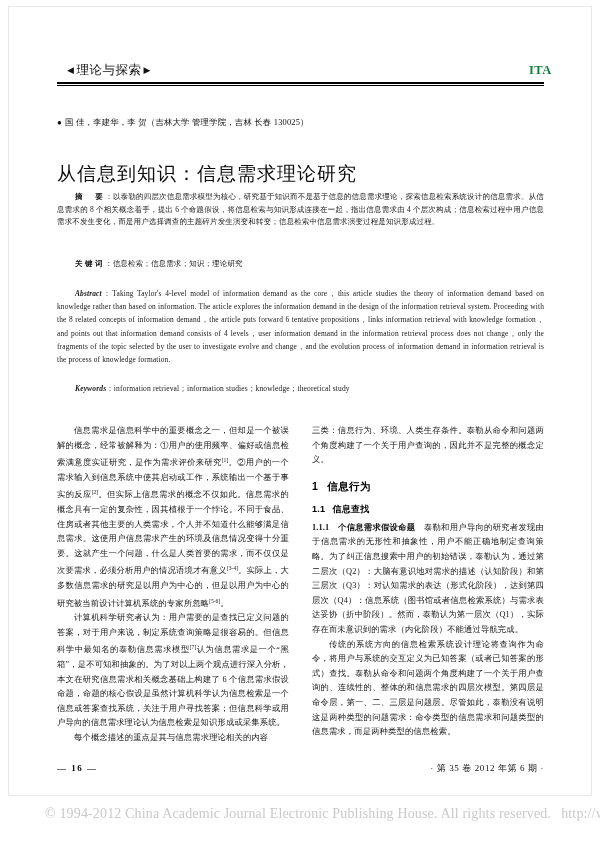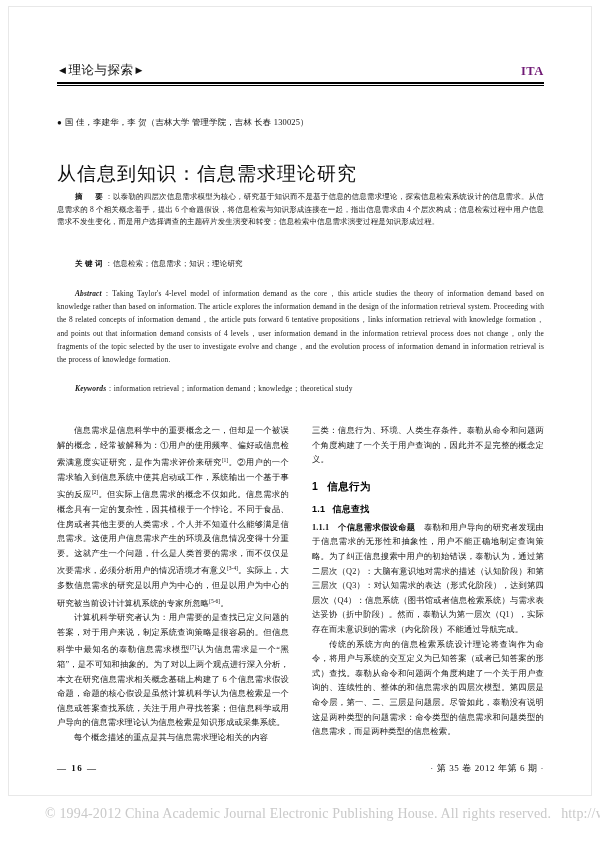--- a/index.html
+++ b/index.html
@@ -34,44 +34,44 @@
     left: 57px;
     top: 0;
     width: 487px;
     height: 850px;
   }
 
   
   .runhead {
     position: absolute;
     top: 62px;
-    left: 0;
+    left: 8px;
     width: 487px;
     display: flex;
-    align-items: flex-end;
+    align-items: center;
     justify-content: space-between;
   }
   .runhead-left {
     font-family: "Liberation Serif", "DejaVu Serif", serif;
     font-size: 12.5px;
     letter-spacing: 0.5px;
     color: #111;
     white-space: nowrap;
   }
   .runhead-left .tri {
     font-size: 9px;
     vertical-align: 1.5px;
     padding: 0 2px;
   }
   .runhead-right {
     font-family: "Liberation Serif", "DejaVu Serif", serif;
     font-weight: bold;
     font-size: 12.5px;
     letter-spacing: 0.6px;
-    color: #701a75;
+    color: #15803d;
   }
   .rule-double {
     position: absolute;
     top: 82px;
     left: 0;
     width: 487px;
     height: 4px;
   }
   .rule-double .r1 {
     height: 2px;
@@ -251,21 +251,21 @@
 
     <div class="abs-block kw-cn">
       <span class="indent2"></span><span class="lbl-cn">关键词</span><span>：信息检索；信息需求；知识；理论研究</span>
     </div>
 
     <div class="abs-block abs-en">
       <span class="indent2"></span><span class="lbl-en">Abstract</span><span>：Taking Taylor's 4-level model of information demand as the core，this article studies the theory of information demand based on knowledge rather than based on information. The article explores the information demand in the design of the information retrieval system. Proceeding with the 8 related concepts of information demand，the article puts forward 6 tentative propositions，links information retrieval with knowledge formation，and points out that information demand consists of 4 levels，user information demand in the information retrieval process does not change，only the fragments of the topic selected by the user to investigate evolve and change，and the evolution process of information demand in information retrieval is the process of knowledge formation.</span>
     </div>
 
     <div class="abs-block kw-en">
-      <span class="indent2"></span><span class="lbl-en">Keywords</span><span>：information retrieval；information demand；knowledge；theoretical study</span>
+      <span class="indent2"></span><span class="lbl-en">Keywords</span><span>：information retrieval；information studies；knowledge；theoretical study</span>
     </div>
 
     <div class="cols">
 
       <div class="col">
         <p><span>信息需求是信息科学中的重要概念之一，但却是一个被误解的概念，经常被解释为：①用户的使用频率、偏好或信息检索满意度实证研究，是作为需求评价来研究</span><sup>[1]</sup><span>。②用户的一个需求输入到信息系统中使其启动或工作，系统输出一个基于事实的反应</span><sup>[2]</sup><span>。但实际上信息需求的概念不仅如此。信息需求的概念具有一定的复杂性，因其植根于一个悖论。不同于食品、住房或者其他主要的人类需求，个人并不知道什么能够满足信息需求。这使用户信息需求产生的环境及信息情况变得十分重要。这就产生一个问题，什么是人类首要的需求，而不仅仅是次要需求，必须分析用户的情况语境才有意义</span><sup>[3-4]</sup><span>。实际上，大多数信息需求的研究是以用户为中心的，但是以用户为中心的研究被当前设计计算机系统的专家所忽略</span><sup>[5-6]</sup><span>。</span></p>
 
         <p><span>计算机科学研究者认为：用户需要的是查找已定义问题的答案，对于用户来说，制定系统查询策略是很容易的。但信息科学中最知名的泰勒信息需求模型</span><sup>[7]</sup><span>认为信息需求是一个“黑箱”，是不可知和抽象的。为了对以上两个观点进行深入分析，本文在研究信息需求相关概念基础上构建了 6 个信息需求假设命题，命题的核心假设是虽然计算机科学认为信息检索是一个信息或答案查找系统，关注于用户寻找答案；但信息科学或用户导向的信息需求理论认为信息检索是知识形成或采集系统。</span></p>
 
         <p>每个概念描述的重点是其与信息需求理论相关的内容</p>

